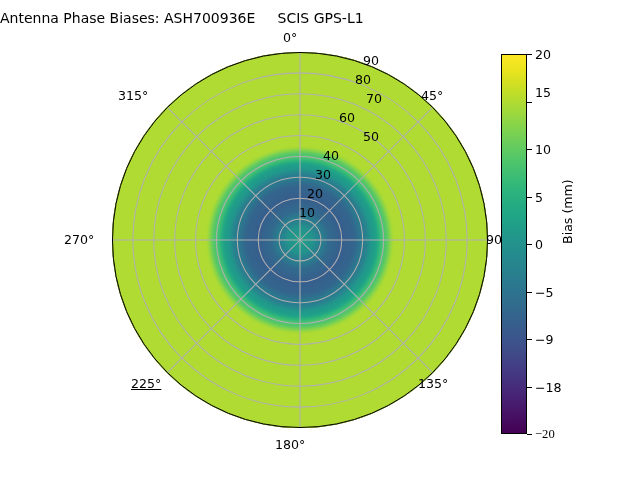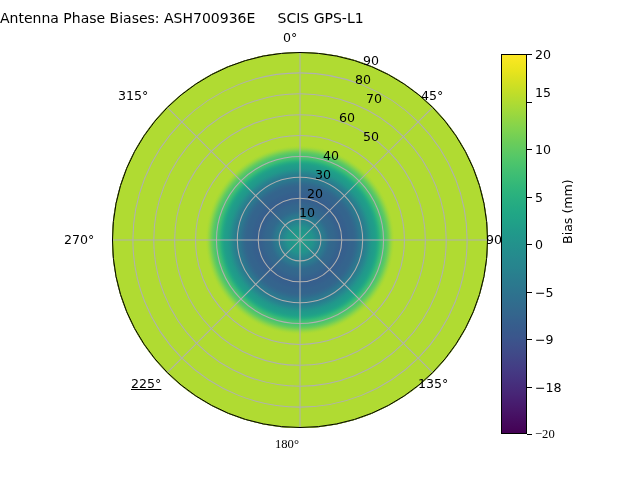--- a/index.html
+++ b/index.html
@@ -79,21 +79,21 @@
         <circle cx="188" cy="188" r="167.11111111111111" fill="none" stroke="#b0b0b0" stroke-width="1.05"></circle>
       </svg>
 
     <div class="polar-ring"></div>
   </div>
 
   <div class="ang-lab" style="left:283px;top:30px;">0°</div>
   <div class="ang-lab" style="left:421px;top:88px;">45°</div>
   <div class="ang-lab" style="left:486px;top:232px;">90</div>
   <div class="ang-lab" style="left:418px;top:376px;">135°</div>
-  <div class="ang-lab" style="left:275px;top:437px;font-family:Liberation Serif, serif;">180°</div>
+  <div class="ang-lab" style="left:275px;top:437px;">180°</div>
   <div class="ang-lab" style="left:131px;top:376px;text-decoration:underline;">225°</div>
   <div class="ang-lab" style="left:64px;top:232px;">270°</div>
   <div class="ang-lab" style="left:118px;top:88px;">315°</div>
 
   <div class="rad-lab" style="left:299px;top:205px;">10</div>
   <div class="rad-lab" style="left:307px;top:186px;">20</div>
   <div class="rad-lab" style="left:315px;top:167px;">30</div>
   <div class="rad-lab" style="left:323px;top:148px;">40</div>
   <div class="rad-lab" style="left:331px;top:129px;margin-left:32px;">50</div>
   <div class="rad-lab" style="left:339px;top:110px;">60</div>

